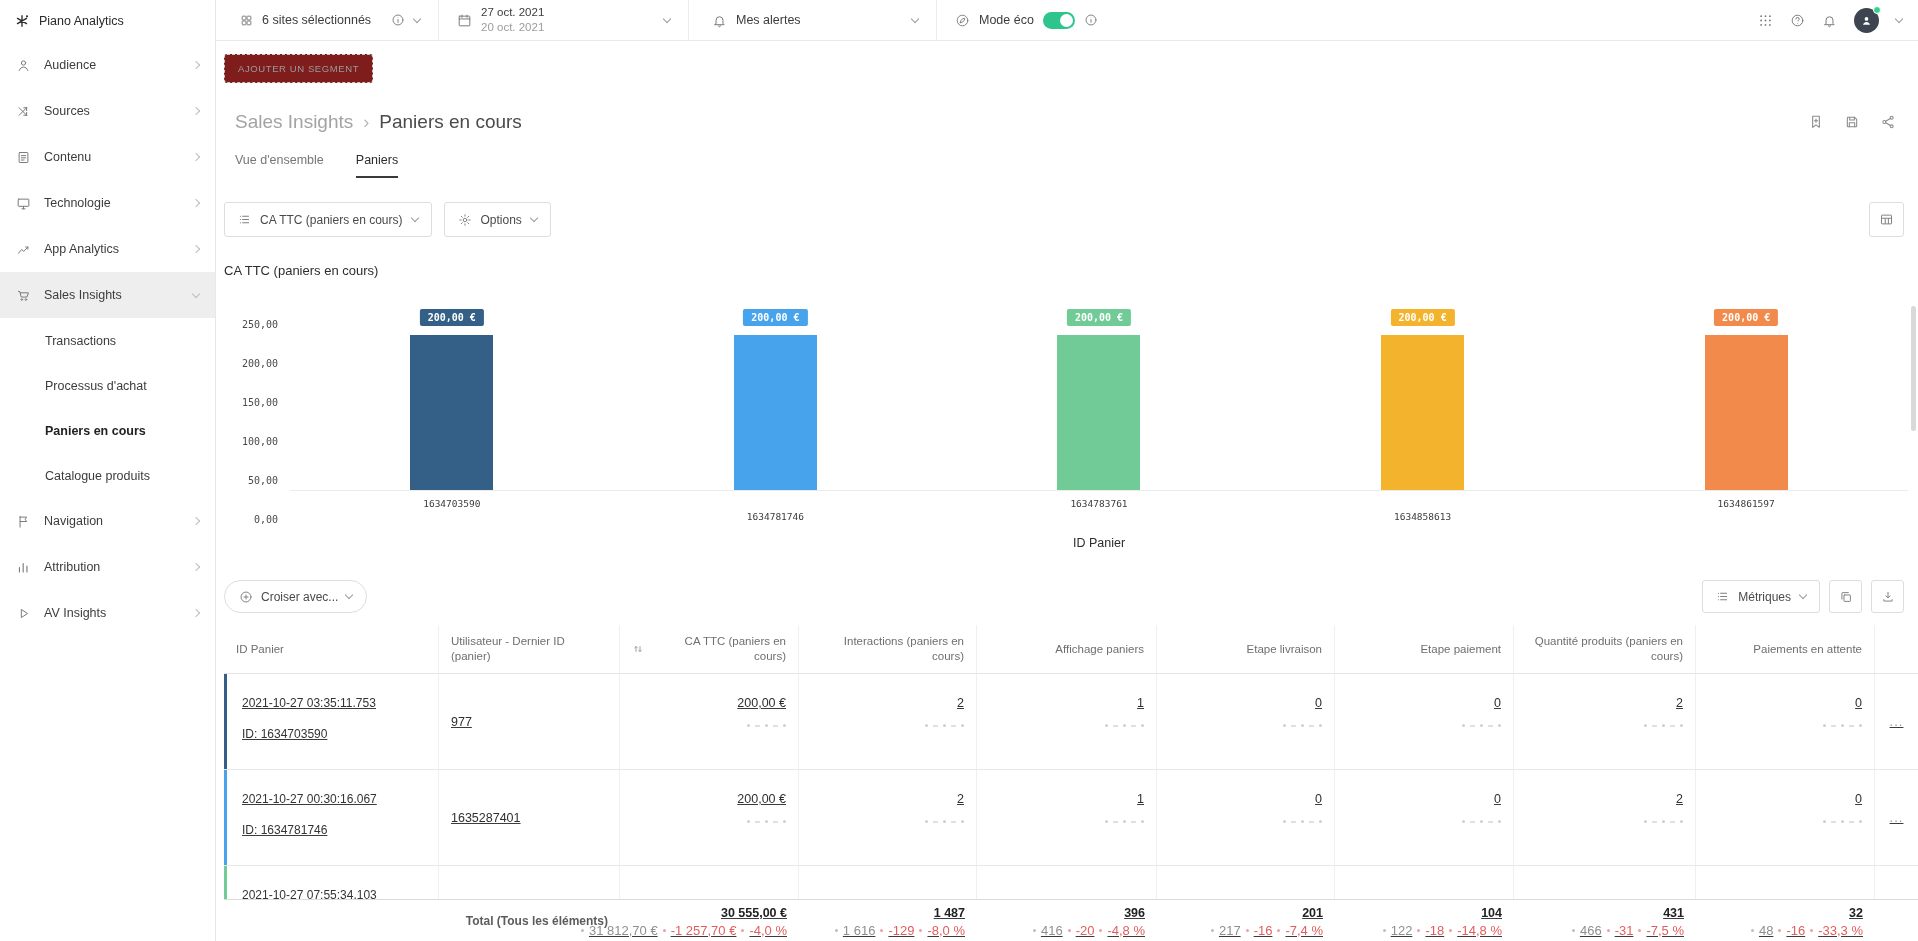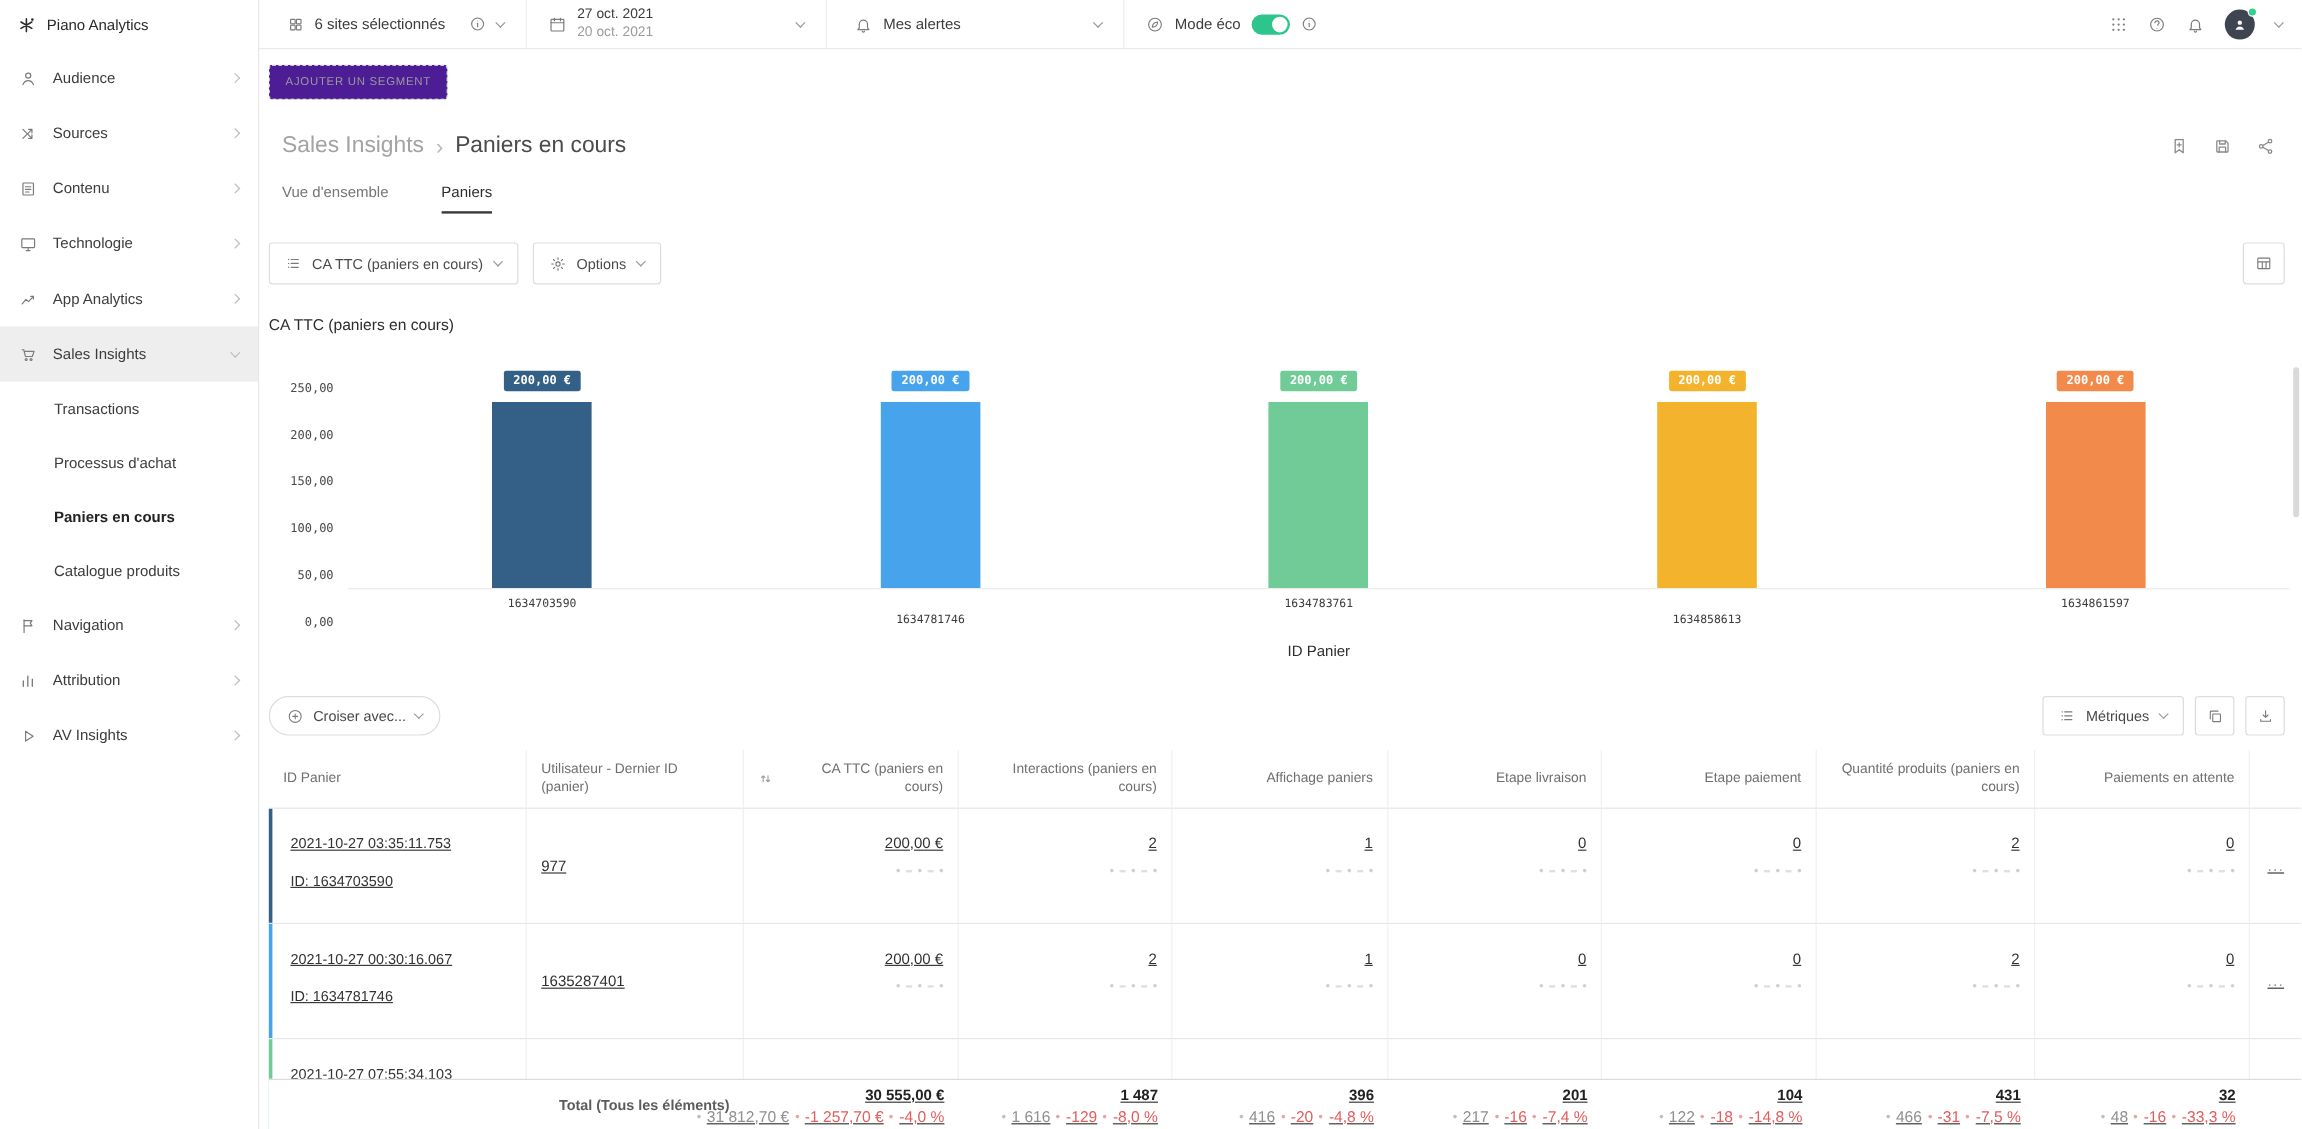--- a/index.html
+++ b/index.html
@@ -39,27 +39,27 @@
   .toggle::after { content:""; position:absolute; right:2px; top:2px; width:13px; height:13px; border-radius:50%; background:#fff; }
   .tb-right { margin-left:auto; display:flex; align-items:center; gap:17px; padding-right:16px; }
   .avatar { width:25px; height:25px; border-radius:50%; background:#3e4450; position:relative;
             display:flex; align-items:center; justify-content:center; cursor:pointer; }
   .avatar .status { position:absolute; top:-2px; right:-2px; width:8px; height:8px; border-radius:50%; background:#35cf8e; border:1.5px solid #fff; }
 
   
   .content { flex:1; position:relative; padding-left:8px; overflow:hidden; }
   .segment-row { padding-top:13px; }
   .segment-btn { display:inline-block; border:1px dashed #cbcbcb; border-radius:3px; padding:8px 13px;
-                 font-size:9.5px; letter-spacing:.6px; color:#9b9b9b; background:#4c1d95; cursor:pointer; }
+                 font-size:9.5px; letter-spacing:.6px; color:#9b9b9b; background:#7f1d1d; cursor:pointer; }
   .bc-row { margin:28px 22px 0 11px; display:flex; align-items:center; }
   .bc-parent { font-size:19px; color:#a3a3a3; cursor:pointer; }
   .bc-sep { font-size:18px; color:#b8b8b8; margin:0 10px; }
   .bc-current { font-size:19px; color:#4b4b4b; }
   .bc-icons { margin-left:auto; display:flex; gap:20px; align-items:center; }
-  .tabs { margin:20px 0 0 11px; display:flex; gap:44px; }
+  .tabs { margin:20px 0 0 11px; display:flex; gap:32px; }
   .tab { font-size:12.5px; color:#767676; padding-bottom:9px; cursor:pointer; border-bottom:2px solid transparent; }
   .tab.active { color:#2d2d2d; border-bottom-color:#3a3a3a; }
   .controls-row { margin-top:24px; display:flex; gap:12px; align-items:center; padding-right:14px; }
   .ctrl-btn { height:35px; border:1px solid #ddd; border-radius:3px; background:#fff; display:flex;
               align-items:center; gap:9px; padding:0 13px; font-size:12px; color:#4a4a4a; cursor:pointer; }
   .icon-btn { width:35px; height:35px; border:1px solid #ddd; border-radius:3px; background:#fff;
               display:flex; align-items:center; justify-content:center; cursor:pointer; }
   .spacer { flex:1; }
 
   

